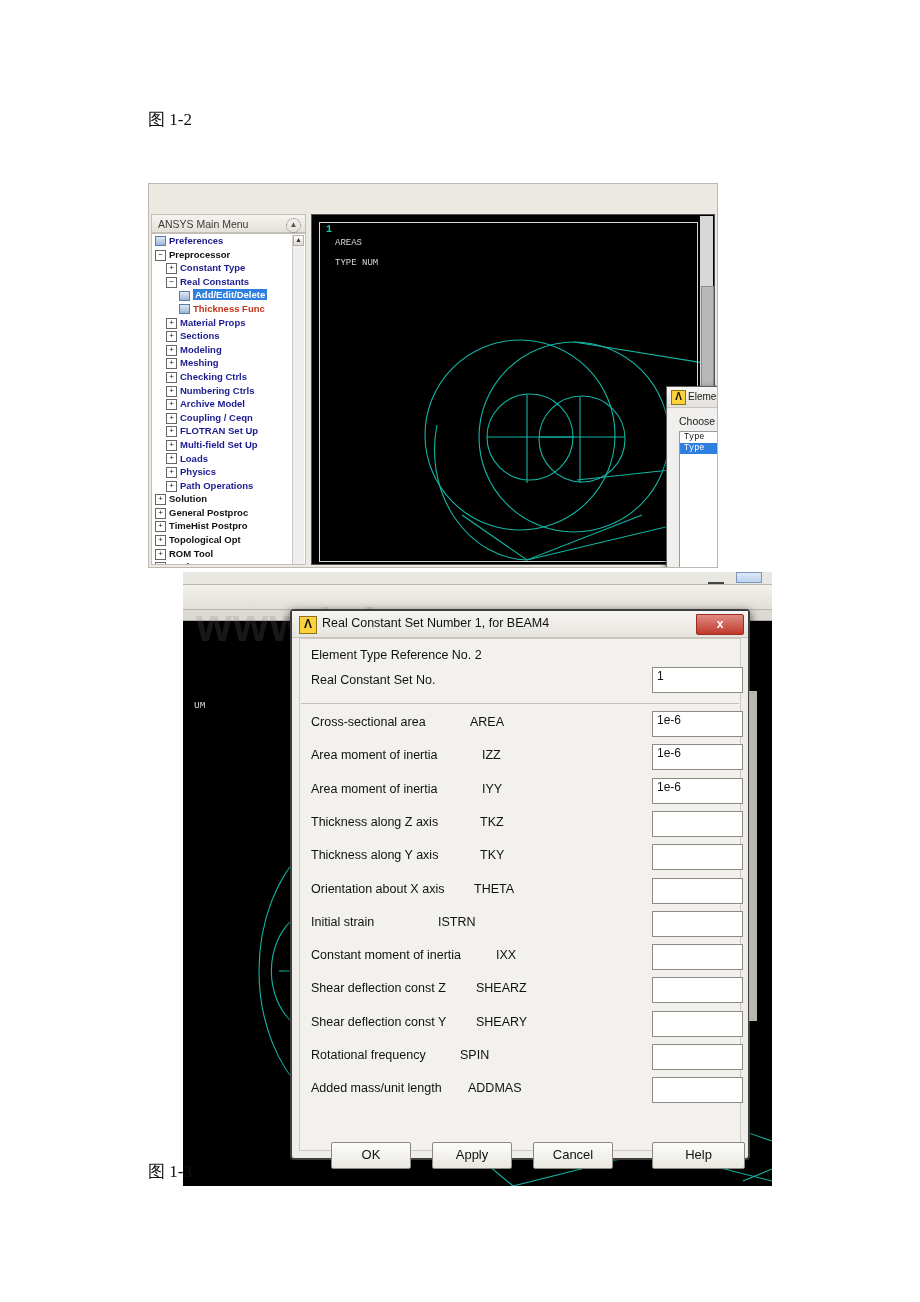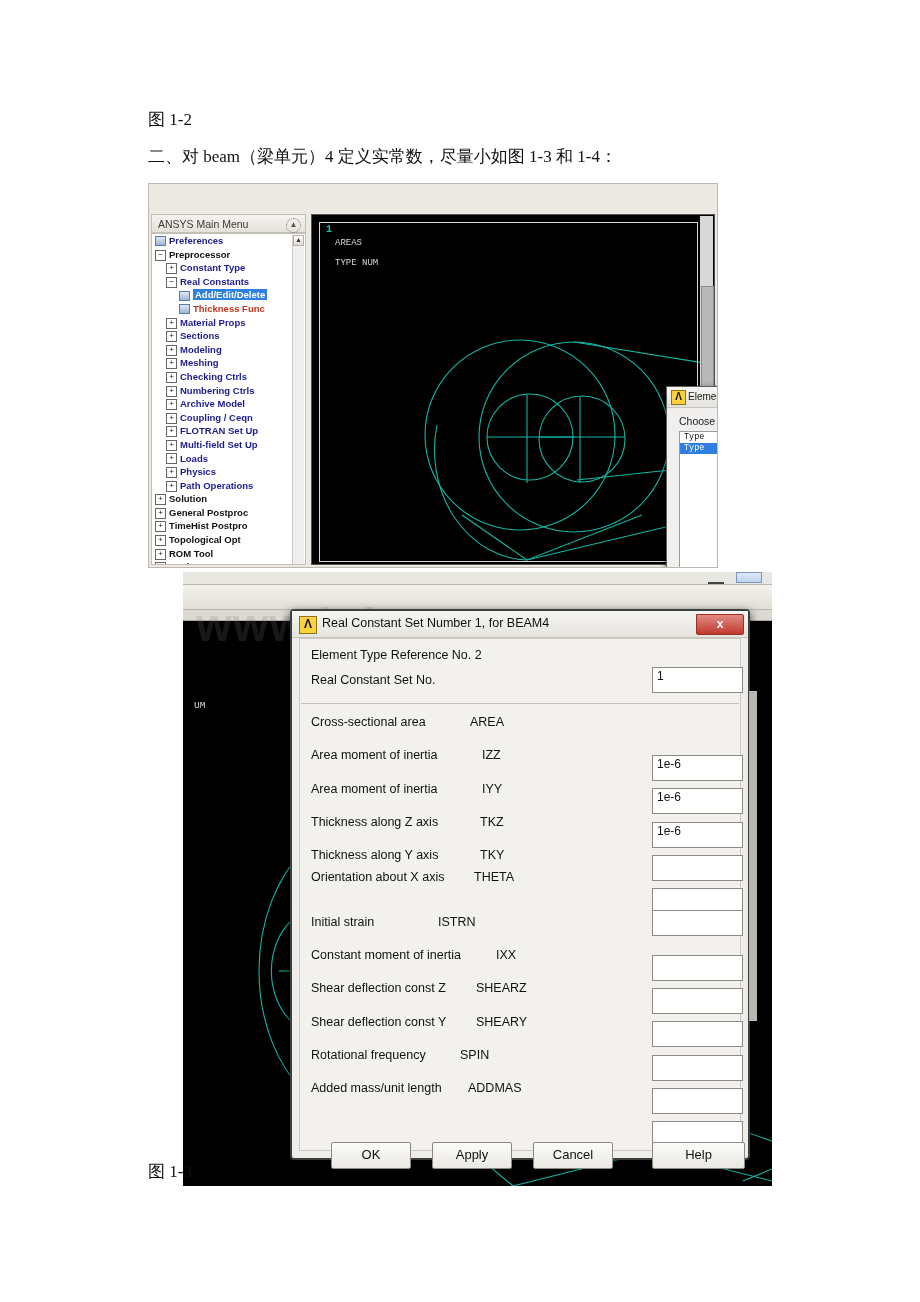--- a/index.html
+++ b/index.html
@@ -104,40 +104,39 @@
   .hdrline{font-family:"Liberation Sans",sans-serif;font-size:12.5px;color:#111;}
   #rc-eltref{position:absolute;left:11px;top:9px;}
   #rc-setlbl{position:absolute;left:11px;top:34px;}
   .fld{position:absolute;background:#fff;border:1px solid #8d8a84;box-sizing:border-box;
        font-family:"Liberation Sans",sans-serif;font-size:12px;color:#111;padding:1px 0 0 4px;}
   #rc-setno{left:352px;top:28px;width:91px;height:26px;}
   #rc-sep{position:absolute;left:1px;top:64px;right:1px;height:1px;background:#c4c1ba;}
   .rcrow{position:absolute;left:0;width:100%;height:33px;}
   .rclbl{position:absolute;left:11px;top:6px;font-family:"Liberation Sans",sans-serif;font-size:12.5px;color:#111;white-space:nowrap;}
   .rckey{position:absolute;top:6px;font-family:"Liberation Sans",sans-serif;font-size:12.5px;color:#111;white-space:nowrap;}
-  .rcfld{position:absolute;left:352px;top:2px;width:91px;height:26px;margin-top:44px;}
+  .rcfld{position:absolute;left:352px;top:2px;width:91px;height:26px;}
   .btn2{position:absolute;height:25px;background:linear-gradient(#fcfcfb,#e9e7e1);border:1px solid #8b8882;
          border-radius:2px;font-family:"Liberation Sans",sans-serif;font-size:13px;color:#111;text-align:center;line-height:24px;}
   #b-ok{left:31px;top:503px;width:78px;}
   #b-apply{left:132px;top:503px;width:78px;}
   #b-cancel{left:233px;top:503px;width:78px;}
   #b-help{left:352px;top:503px;width:91px;}
   #dlg2-scroll{position:absolute;right:-9px;top:80px;width:8px;height:330px;background:#b9b6b0;z-index:51;}
 
   
   #wm{position:absolute;left:196px;top:598px;font-family:"Liberation Sans",sans-serif;font-size:46px;
       font-weight:bold;color:rgba(120,120,120,.20);letter-spacing:1px;z-index:45;white-space:nowrap;}
 </style>
 </head>
 <body>
 
 <div class="doc">
 
   <div class="cap" id="cap-fig12">图 1-2</div>
-  <div class="cap" id="cap-para">二、对 beam（梁单元）4 定义实常数，尽量小如图 1-3 和 1-4：</div>
 
   <div id="shot1">
 
 
     <div id="menuhdr">
       <span class="lbl">ANSYS Main Menu</span>
       <span id="pin-icon">▲</span>
     </div>
 
     <div id="tree">
@@ -270,21 +269,21 @@
           <div class="rcrow" style="top: 169.9px;">
             <div class="rclbl">Thickness along Z axis</div>
             <div class="rckey" style="left: 180px;">TKZ</div>
             <div class="fld rcfld"></div>
           </div>
           <div class="rcrow" style="top: 203.2px;">
             <div class="rclbl">Thickness along Y axis</div>
             <div class="rckey" style="left: 180px;">TKY</div>
             <div class="fld rcfld"></div>
           </div>
-          <div class="rcrow" style="top: 225px;">
+          <div class="rcrow" style="top: 237px;">
             <div class="rclbl">Orientation about X axis</div>
             <div class="rckey" style="left: 174px;">THETA</div>
             <div class="fld rcfld"></div>
           </div>
           <div class="rcrow" style="top: 269.8px;">
             <div class="rclbl">Initial strain</div>
             <div class="rckey" style="left: 138px;">ISTRN</div>
             <div class="fld rcfld"></div>
           </div>
           <div class="rcrow" style="top: 303.1px;">

